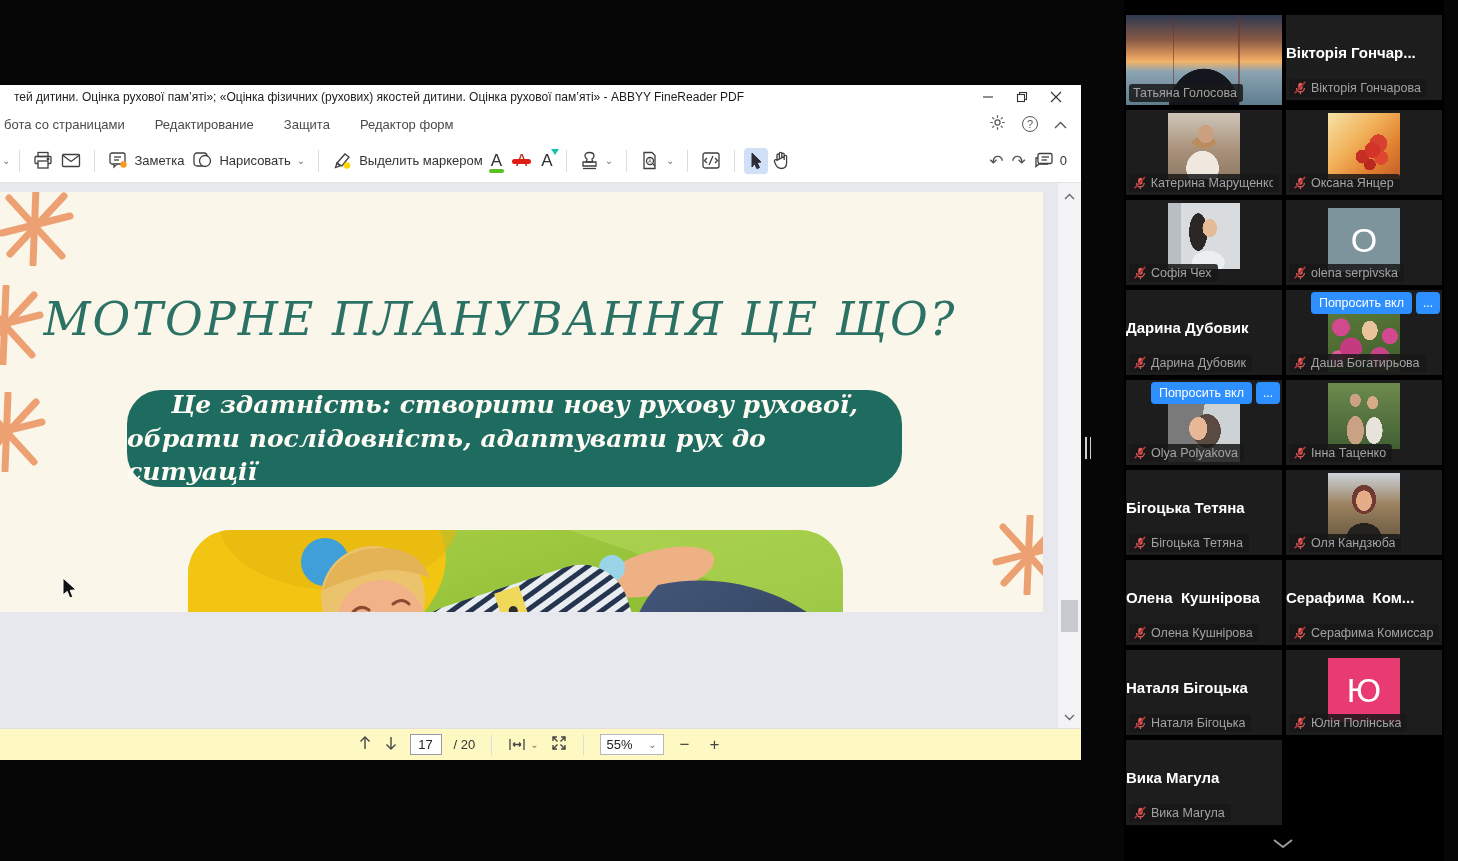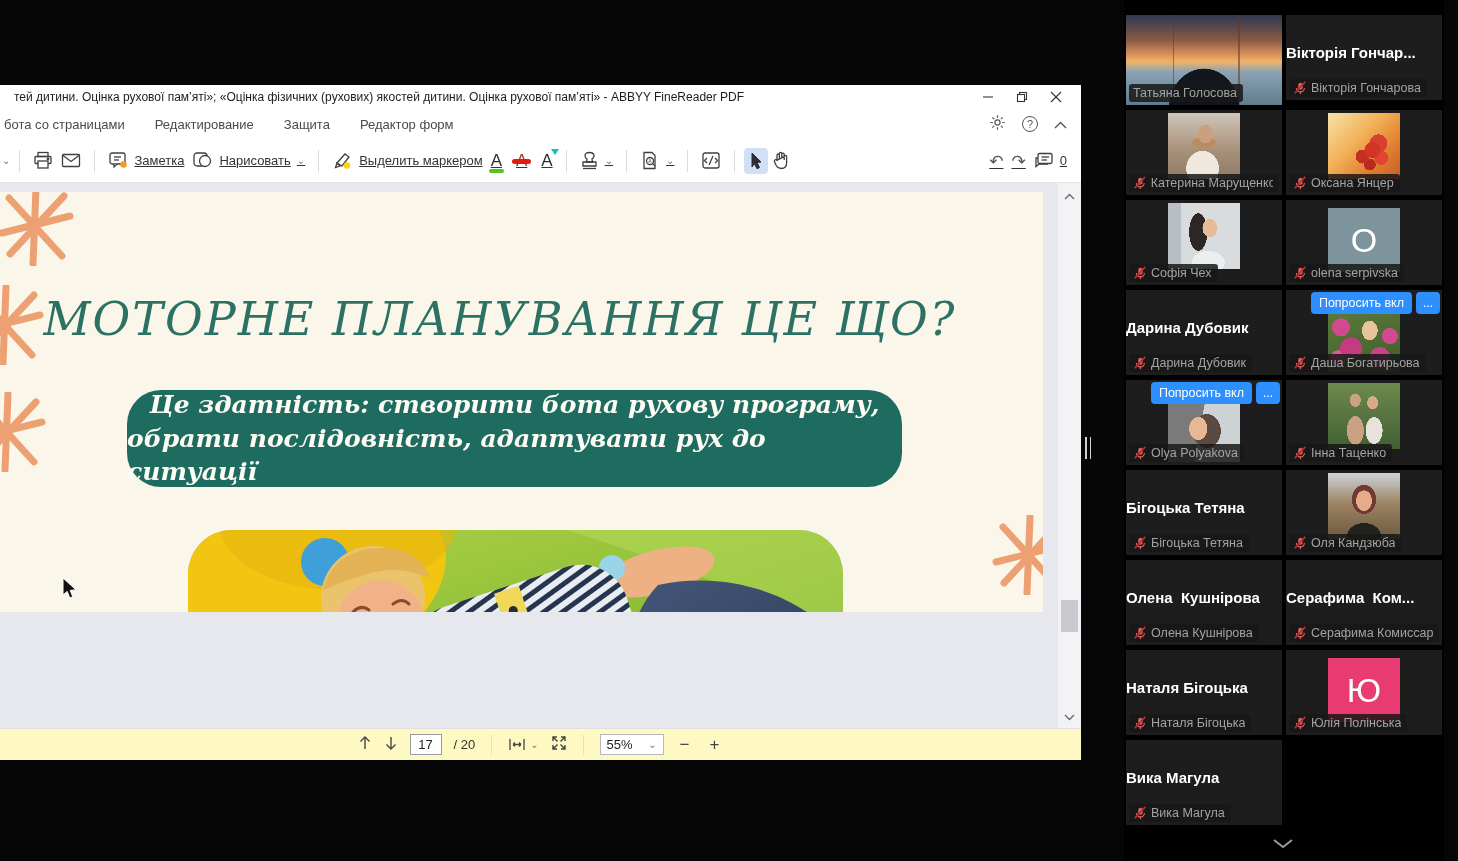--- a/index.html
+++ b/index.html
@@ -23,21 +23,21 @@
   .menu-item:first-child { margin-left:4px; }
   .menu-right { position:absolute; right:14px; top:0; height:30px; display:flex;
                 align-items:center; gap:16px; color:#555; }
   .help-circle { width:16px; height:16px; border:1.3px solid #555; border-radius:50%;
                  font-size:11px; display:flex; align-items:center; justify-content:center; }
 
   .toolbar { position:relative; height:44px; display:flex; align-items:center;
              background:#fff; border-bottom:1px solid #e3e3e6; padding-left:2px; }
   .tb-sep { width:1px; height:22px; background:#dcdcdf; margin:0 9px; }
   .tb-btn { display:flex; align-items:center; gap:6px; font-size:13px; color:#333;
-            padding:4px 4px; border-radius:4px; white-space:nowrap;text-decoration:underline; }
+            padding:4px 4px; border-radius:4px; white-space:nowrap; }
   .tb-btn.selected { background:#cfe0f7; }
   .chev { font-size:10px; color:#777; }
   .a-glyph { font-size:17px; font-weight:400; color:#2e2e2e; position:relative; line-height:1; }
   .a-under::after { content:""; position:absolute; left:-2px; right:-2px; bottom:-4px;
                     height:4px; background:#57c221; border-radius:2px; }
   .a-strike { color:#b23326; }
   .a-strike::after { content:""; position:absolute; left:-4px; right:-4px; top:7px;
                      height:5px; background:#e01d12; border-radius:3px; }
   .a-caret::after { content:""; position:absolute; right:-6px; top:-3px; width:0; height:0;
                     border-left:4px solid transparent; border-right:4px solid transparent;
@@ -350,21 +350,21 @@
       <svg class="star" style="left:990px; top:323px;" viewBox="0 0 80 80">
           <use href="#star-shape" class="star-stroke" stroke="#eda173"></use>
         </svg>
       <svg class="star" style="left:982px; top:430px;" viewBox="0 0 80 80">
           <use href="#star-shape" class="star-stroke" stroke="#eda173"></use>
         </svg>
 
       <div class="slide-title" style="color: rgb(43, 114, 101);">МОТОРНЕ ПЛАНУВАННЯ ЦЕ ЩО?</div>
 
       <div class="slide-box" style="background: rgb(30, 107, 96);">
-        <div>Це здатність: створити бота рухову програму,</div>
+        <div>Це здатність: створити нову рухову рухової,</div>
         <div>обрати послідовність, адаптувати рух до ситуації</div>
       </div>
 
       <div class="slide-photo-wrap">
         <svg width="655" height="198" viewBox="0 0 655 198">
           <defs>
             <linearGradient id="gGreen" x1="0" y1="0" x2="1" y2="1">
               <stop offset="0" stop-color="#aed24c"></stop>
                 <stop offset="0.55" stop-color="#8fbf35"></stop>
                 <stop offset="1" stop-color="#6fa52a"></stop>

